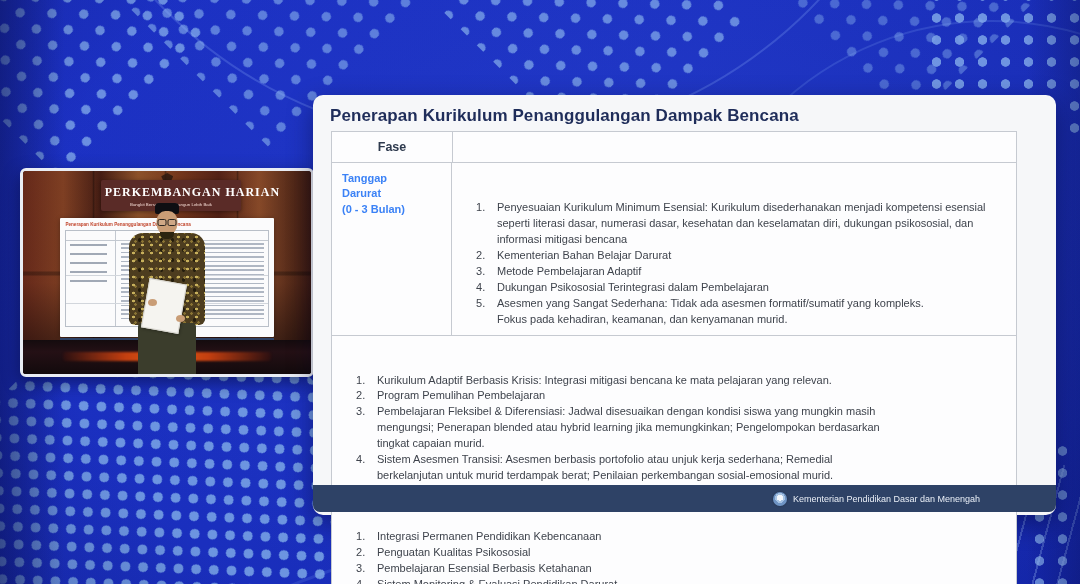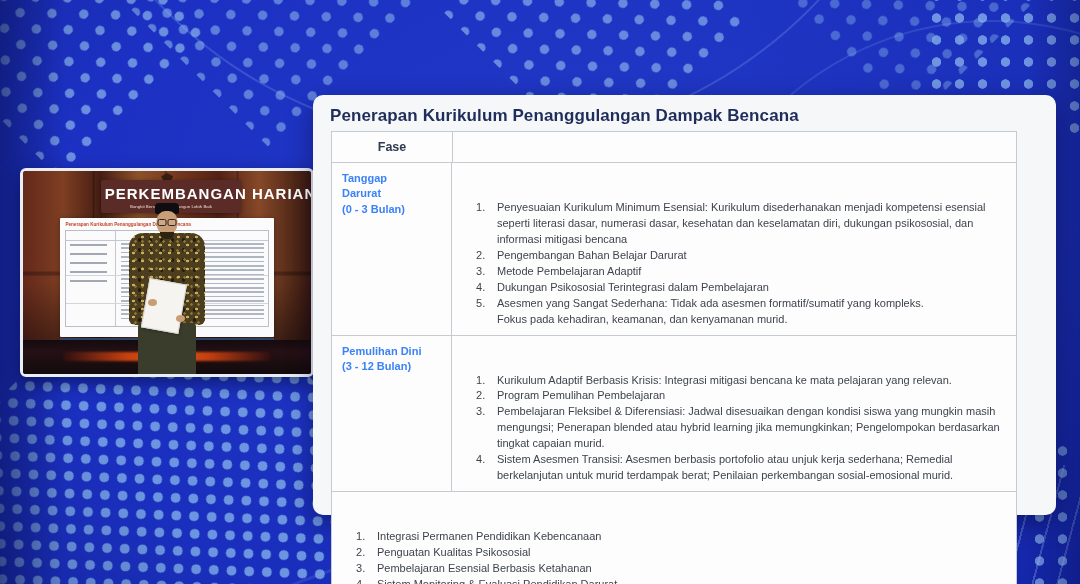--- a/index.html
+++ b/index.html
@@ -35,21 +35,21 @@
   .collage:before{content:"";position:absolute;inset:0;
     background:
       linear-gradient(0deg,transparent 48%,rgba(0,0,0,.28) 49%,rgba(0,0,0,.28) 50%,transparent 51%),
       linear-gradient(90deg,transparent 24%,rgba(0,0,0,.3) 24.5%,transparent 25%,transparent 49%,rgba(0,0,0,.3) 49.5%,transparent 50%,transparent 74%,rgba(0,0,0,.3) 74.5%,transparent 75%);}
   .stageband{position:absolute;left:0;right:0;bottom:0;height:34px;
     background:linear-gradient(180deg,#140b0e 0%,#241015 35%,#120a0c 100%);}
   .stageband:before{content:"";position:absolute;left:14%;right:14%;top:12px;height:9px;border-radius:3px;
     background:linear-gradient(90deg,rgba(90,20,8,.2),#c33f10 30%,#e05a14 50%,#c33f10 70%,rgba(90,20,8,.2));filter:blur(1px);}
   .banner{position:absolute;left:27%;top:9px;width:46%;padding:5px 4px 4px;text-align:center;
     background:#5a2b27;border-radius:2px;box-shadow:0 1px 4px rgba(0,0,0,.4);}
-  .banner-title{color:#fff;font-weight:bold;font-size:15px;letter-spacing:1px;white-space:nowrap;}
+  .banner-title{color:#fff;font-weight:bold;font-size:12px;letter-spacing:1px;white-space:nowrap;font-family:Liberation Serif, serif;}
   .banner-sub{color:#f3d9d2;font-size:4.4px;margin-top:1.5px;white-space:nowrap;}
   .emblem{position:absolute;left:48%;top:2px;width:12px;height:9px;background:#2e1a10;
     clip-path:polygon(50% 0,100% 35%,78% 100%,22% 100%,0 35%);opacity:.85;}
   .miniscreen{position:absolute;left:13%;top:23%;width:74%;height:59%;background:#fbfbfc;
     border-radius:1px;box-shadow:0 1px 5px rgba(0,0,0,.35);padding:4px 5px 0;box-sizing:border-box;}
   .mini-title{color:#c2472e;font-size:4.6px;font-weight:bold;white-space:nowrap;overflow:hidden;}
   .mini-table{position:absolute;left:5px;right:5px;top:12px;bottom:10px;border:0.5px solid #b9bfc8;}
   .mini-vline{position:absolute;left:24%;top:0;bottom:0;width:1px;background:#c3c8d0;}
   .mini-h1{position:absolute;left:0;right:0;top:9px;height:1px;background:#c3c8d0;}
   .mini-h2{position:absolute;left:0;right:0;top:46%;height:1px;background:#d2d6dc;}
@@ -170,32 +170,30 @@
       <div>
   <div class="trow">
     <div class="phase">Tanggap
 Darurat
 (0 - 3 Bulan)</div>
     <div class="items">
       <ol class="list">
                 <li>Penyesuaian Kurikulum Minimum Esensial: Kurikulum disederhanakan menjadi kompetensi esensial
 seperti literasi dasar, numerasi dasar, kesehatan dan keselamatan diri, dukungan psikososial, dan
 informasi mitigasi bencana</li>
-                <li>Pengembangan Bahan Belajar Darurat</li>
+                <li>Kementerian Bahan Belajar Darurat</li>
                 <li>Metode Pembelajaran Adaptif</li>
                 <li>Dukungan Psikososial Terintegrasi dalam Pembelajaran</li>
                 <li>Asesmen yang Sangat Sederhana: Tidak ada asesmen formatif/sumatif yang kompleks.
 Fokus pada kehadiran, keamanan, dan kenyamanan murid.</li>
               </ol>
     </div>
   </div>
 
   <div class="trow">
-    <div class="phase">Pemulihan Dini
-(3 - 12 Bulan)</div>
     <div class="items">
       <ol class="list">
                 <li>Kurikulum Adaptif Berbasis Krisis: Integrasi mitigasi bencana ke mata pelajaran yang relevan.</li>
                 <li>Program Pemulihan Pembelajaran</li>
                 <li>Pembelajaran Fleksibel &amp; Diferensiasi: Jadwal disesuaikan dengan kondisi siswa yang mungkin masih
 mengungsi; Penerapan blended atau hybrid learning jika memungkinkan; Pengelompokan berdasarkan
 tingkat capaian murid.</li>
                 <li>Sistem Asesmen Transisi: Asesmen berbasis portofolio atau unjuk kerja sederhana; Remedial
 berkelanjutan untuk murid terdampak berat; Penilaian perkembangan sosial-emosional murid.</li>
               </ol>
@@ -207,15 +205,19 @@
       <ol class="list">
                 <li>Integrasi Permanen Pendidikan Kebencanaan</li>
                 <li>Penguatan Kualitas Psikososial</li>
                 <li>Pembelajaran Esensial Berbasis Ketahanan</li>
                 <li>Sistem Monitoring &amp; Evaluasi Pendidikan Darurat</li>
               </ol>
     </div>
   </div>
 </div>
     </div>
+    <div class="panel-footer">
+      <div class="kemdik-logo"></div>
+      <span>Kementerian Pendidikan Dasar dan Menengah</span>
+    </div>
   </div>
 
 </div>
 
 </body></html>

